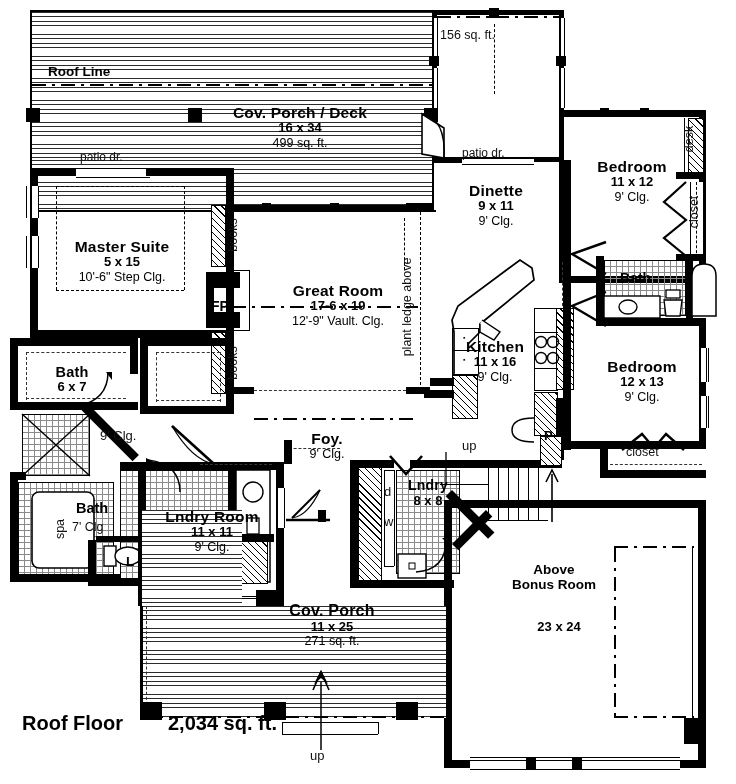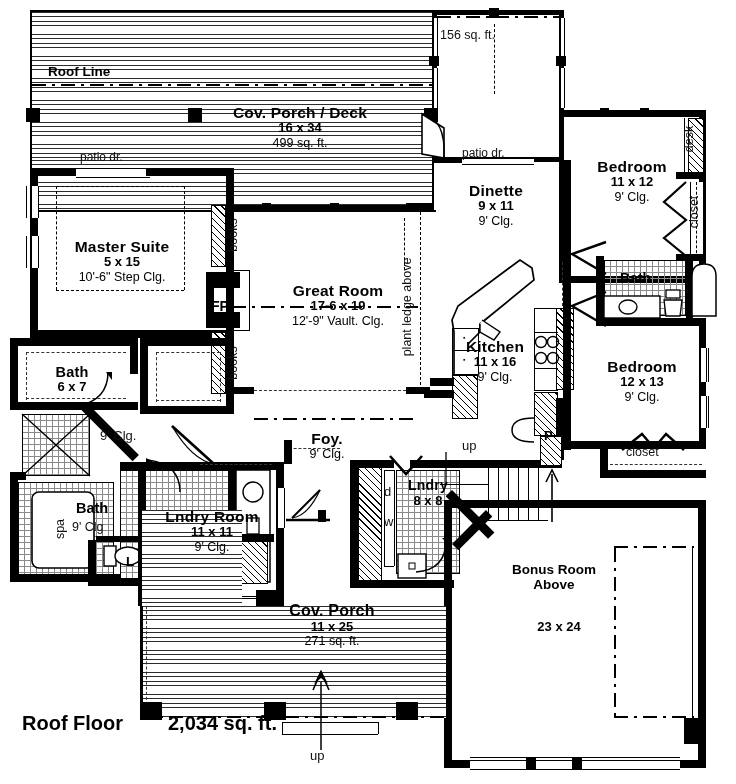--- a/index.html
+++ b/index.html
@@ -478,21 +478,21 @@
     <div class="nm" style="font-size:14.5px;">Bath</div>
     <div class="dim">6 x 7</div>
   </div>
 
 
   <div class="sm" style="left:100px;top:428px;font-size:13px;">9' Clg.</div>
 
   <div class="sm vert" style="left:50px;top:522px;transform:rotate(-90deg);font-size:12.5px;">spa</div>
 
   <div class="smb" style="left:76px;top:500px;font-size:14.5px;">Bath</div>
-  <div class="sm" style="left:72px;top:520px;font-size:12.5px;">9' Clg</div>
+  <div class="sm" style="left:72px;top:520px;font-size:12.5px;">7' Clg</div>
 
   <div class="smb" style="left:126px;top:554px;font-size:13.5px;">L</div>
 
   <div class="rm" style="left:148px;top:508px;width:128px;">
     <div class="nm">Lndry Room</div>
     <div class="dim">11 x 11</div>
     <div class="clg">9' Clg.</div>
   </div>
 
   <div class="rm" style="left:272px;top:430px;width:110px;">
@@ -504,22 +504,22 @@
   <div class="sm" style="left:384px;top:514px;font-size:13px;">w</div>
 
   <div class="rm" style="left:392px;top:478px;width:72px;">
     <div class="nm" style="font-size:14px;">Lndry</div>
     <div class="dim">8 x 8</div>
   </div>
 
   <div class="sm" style="left:462px;top:438px;font-size:13px;">up</div>
 
   <div class="rm" style="left:474px;top:562px;width:160px;">
+    <div class="dim" style="font-size:13.5px;">Above</div>
     <div class="dim" style="font-size:13.5px;">Bonus Room</div>
-    <div class="dim" style="font-size:13.5px;">Above</div>
   </div>
 
   <div class="rm" style="left:474px;top:620px;width:170px;">
     <div class="dim">23 x 24</div>
   </div>
 
   <div class="rm" style="left:242px;top:602px;width:180px;">
     <div class="nm" style="font-size:16px;">Cov. Porch</div>
     <div class="dim">11 x 25</div>
     <div class="clg">271 sq. ft.</div>

